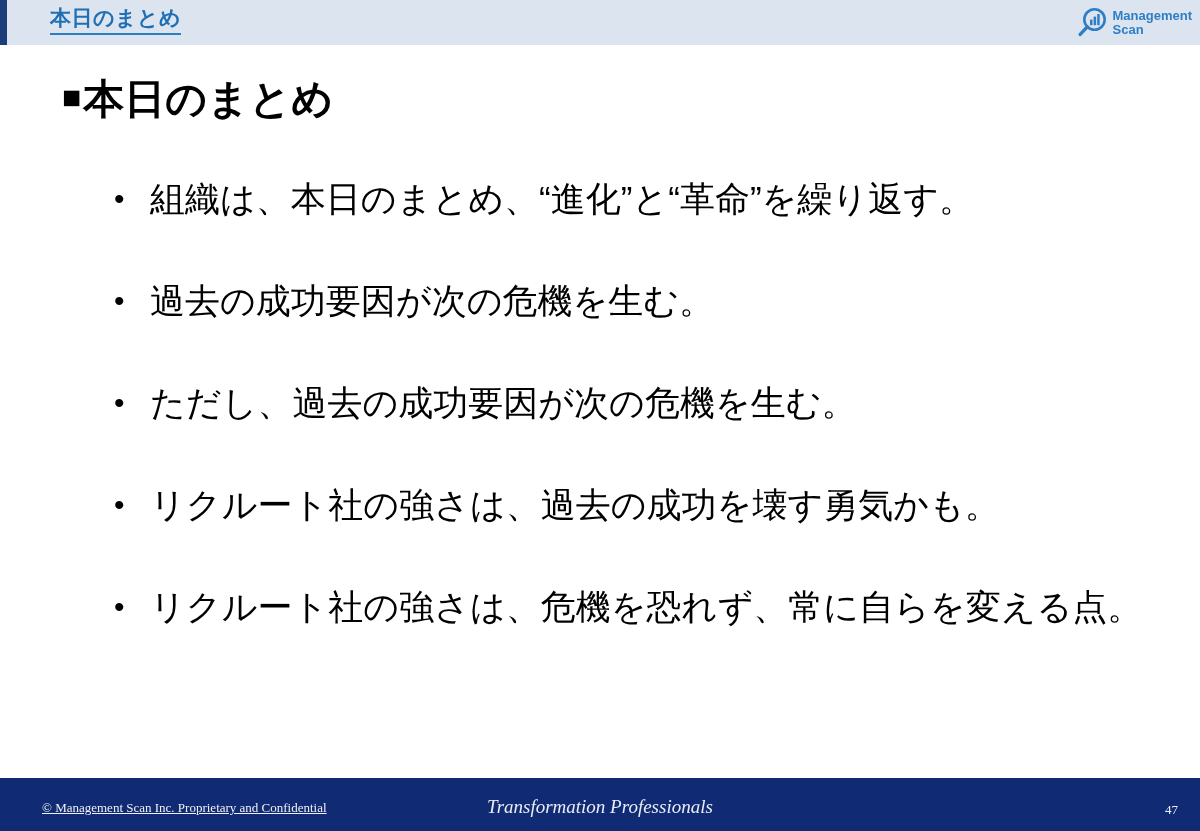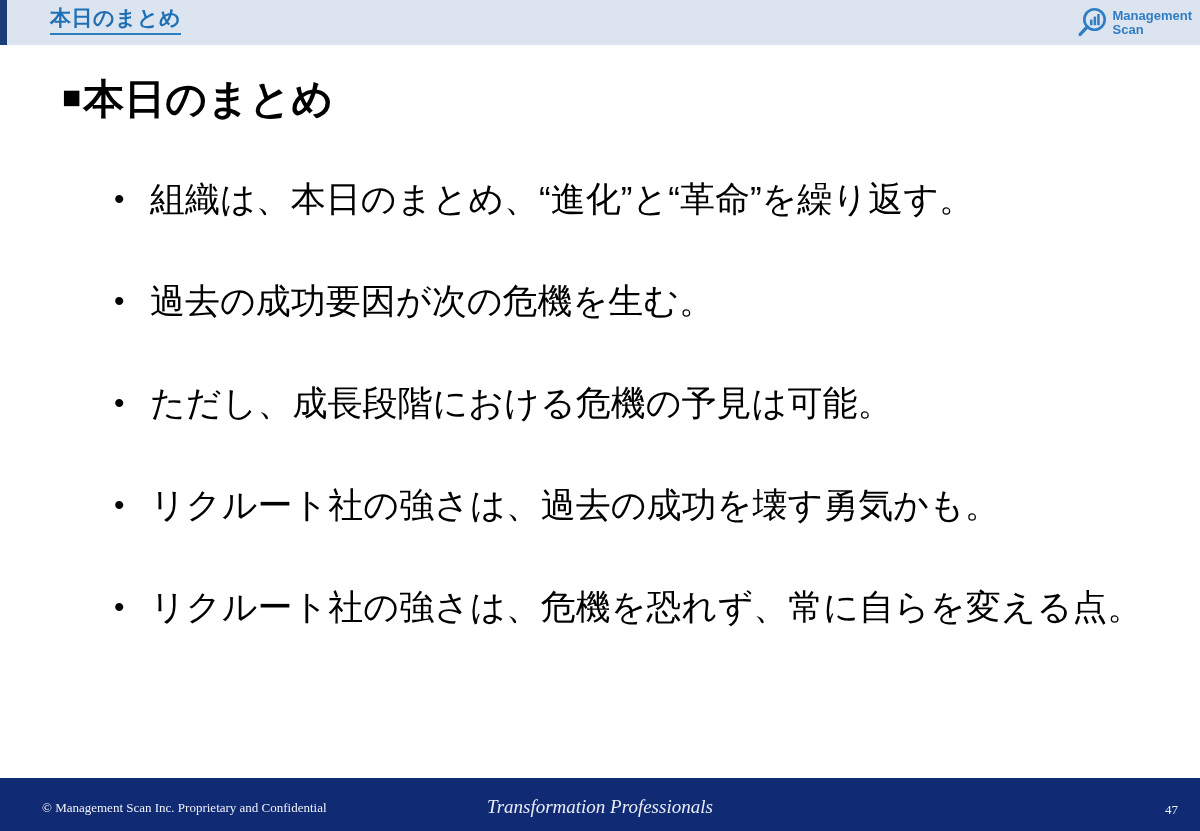--- a/index.html
+++ b/index.html
@@ -132,20 +132,21 @@
     background: #102a73;
   }
   .footer-copyright {
     position: absolute;
     left: 42px;
     top: 22px;
     font-family: "Liberation Serif", "DejaVu Serif", serif;
     font-size: 13px;
     color: #eef1f8;
     white-space: nowrap;
+    text-decoration: underline;
   }
   .footer-tagline {
     position: absolute;
     left: 0;
     right: 0;
     top: 18px;
     text-align: center;
     font-family: "Liberation Serif", "DejaVu Serif", serif;
     font-style: italic;
     font-size: 19px;
@@ -193,21 +194,21 @@
     <div class="bullet-item">
       <span class="bullet-dot">•</span>
       <span>組織は、本日のまとめ、“進化”と“革命”を繰り返す。</span>
     </div>
     <div class="bullet-item">
       <span class="bullet-dot">•</span>
       <span>過去の成功要因が次の危機を生む。</span>
     </div>
     <div class="bullet-item">
       <span class="bullet-dot">•</span>
-      <span>ただし、成長段階における危機の予見は可能。</span>
+      <span>ただし、過去の成功要因が次の危機を生む。</span>
     </div>
     <div class="bullet-item">
       <span class="bullet-dot">•</span>
       <span>リクルート社の強さは、過去の成功を壊す勇気かも。</span>
     </div>
     <div class="bullet-item">
       <span class="bullet-dot">•</span>
       <span>リクルート社の強さは、危機を恐れず、常に自らを変える点。</span>
     </div>
   </div>

